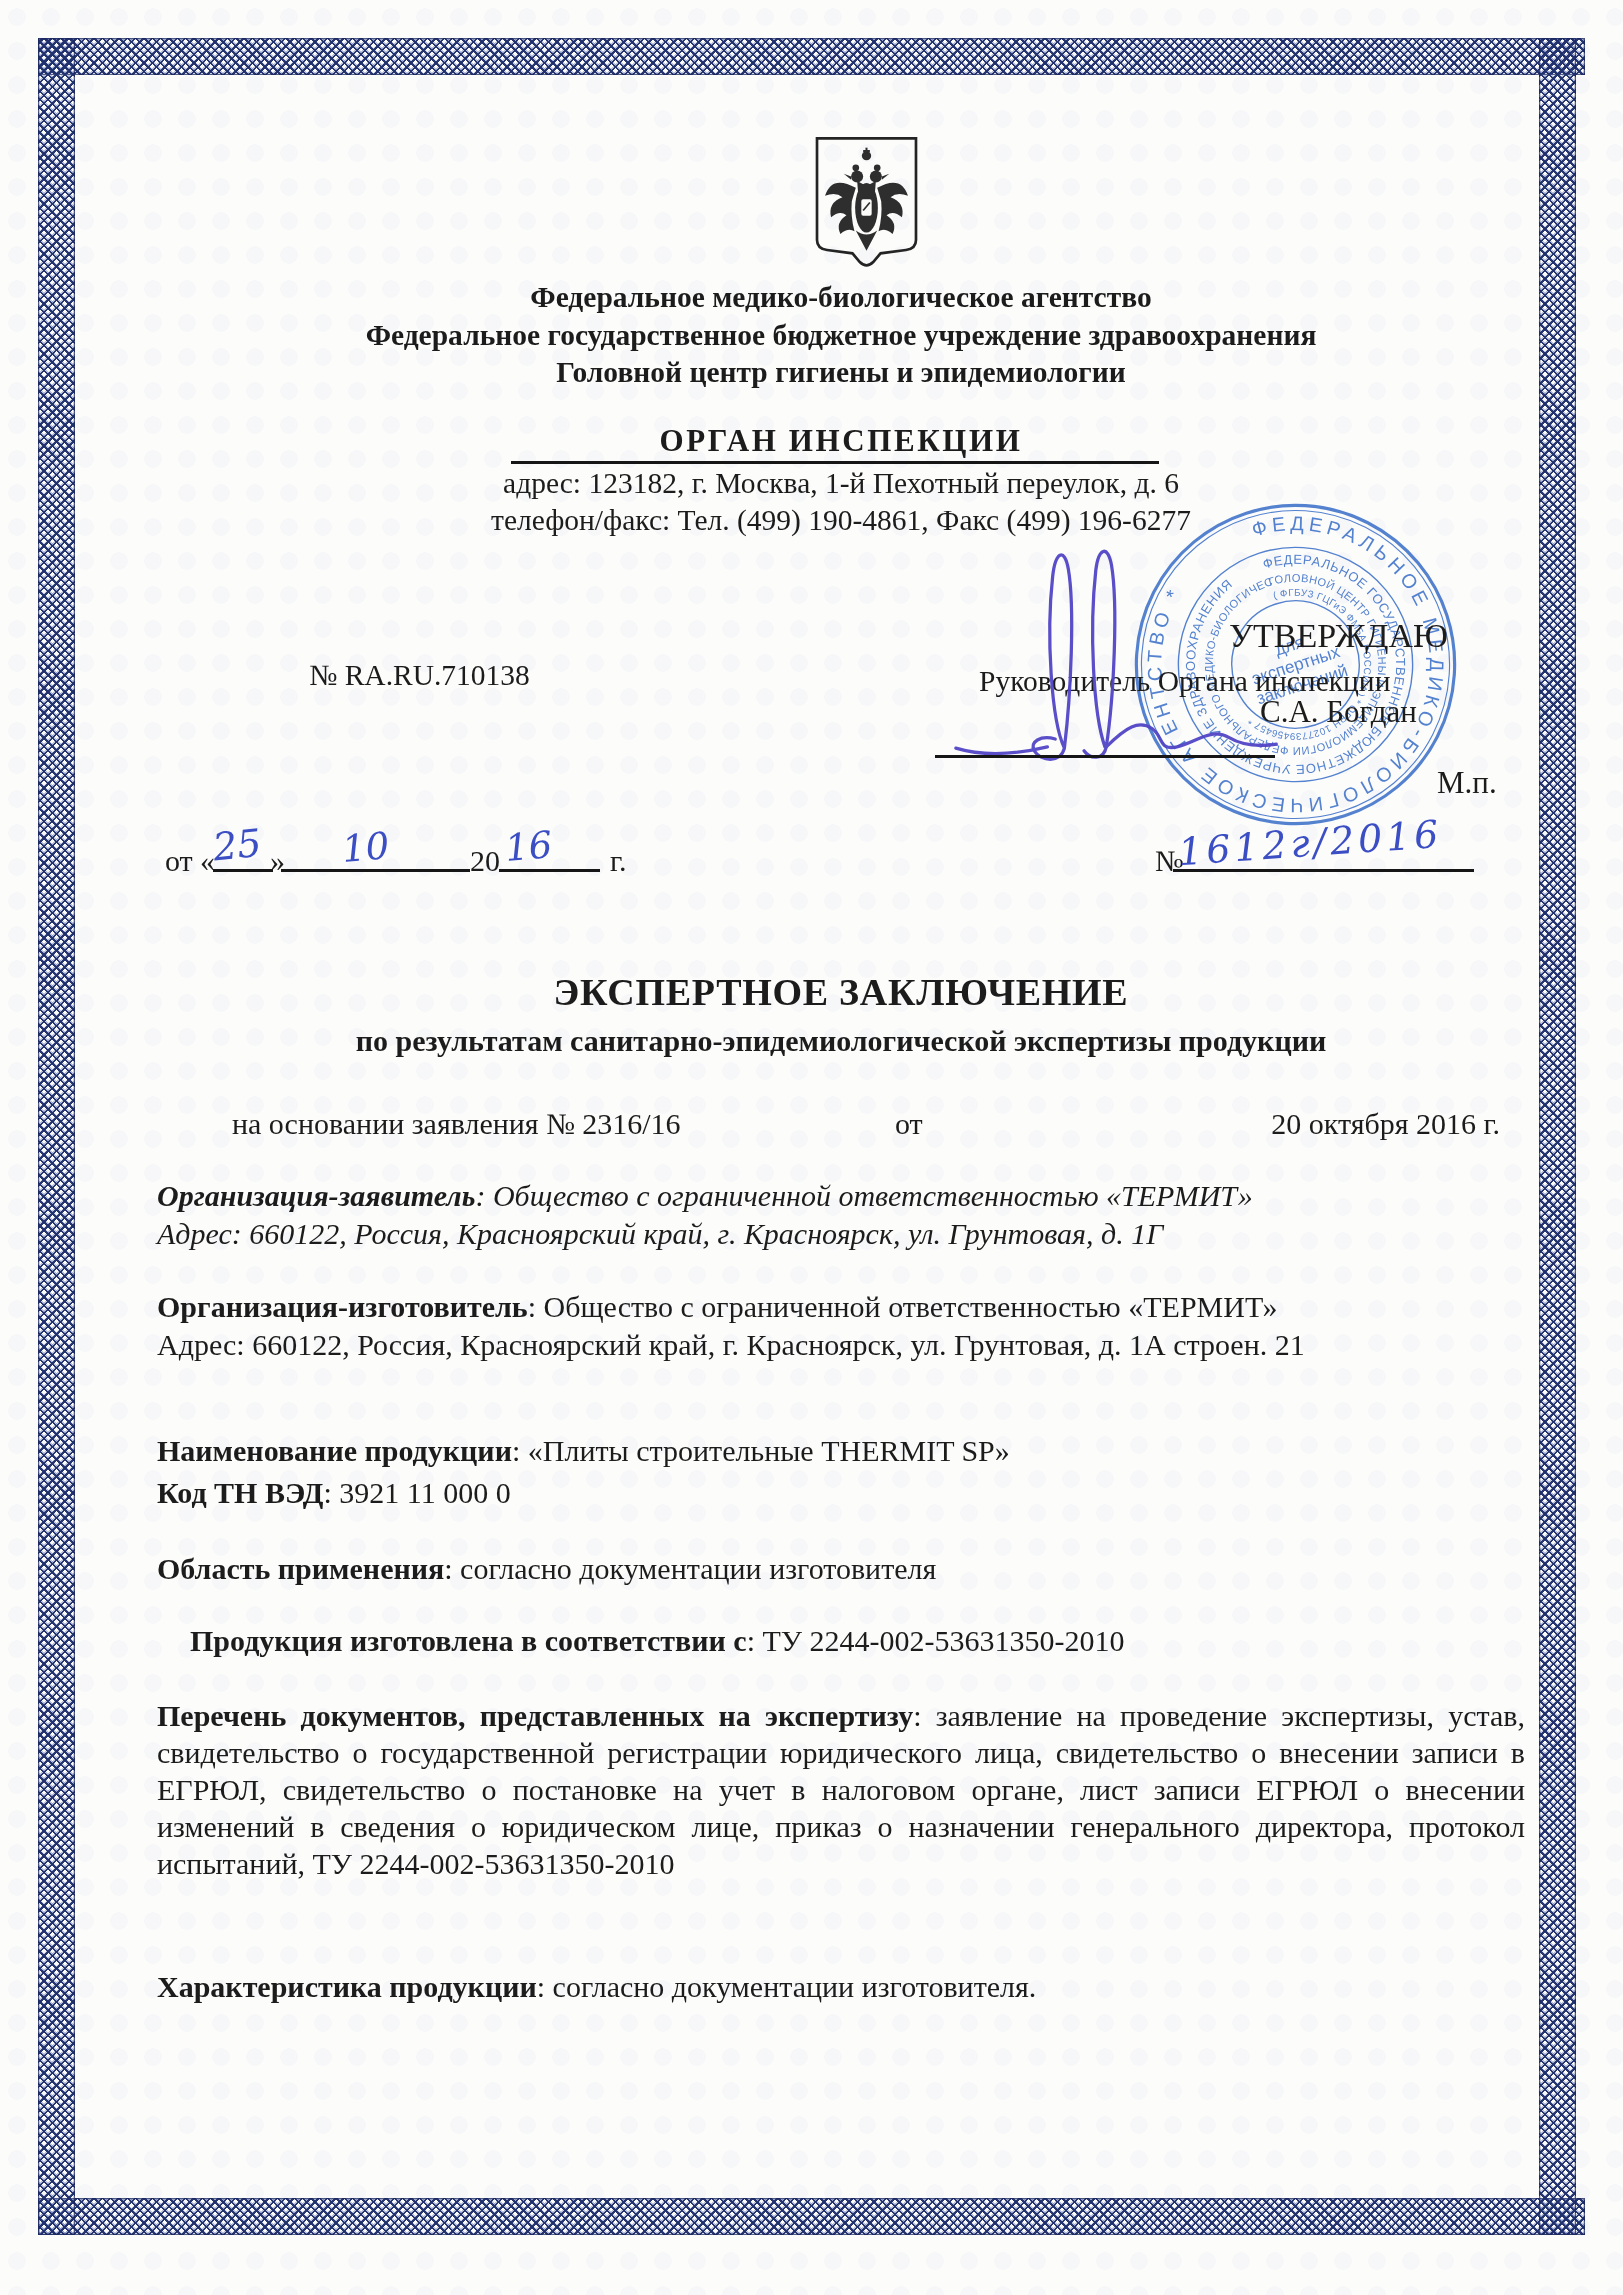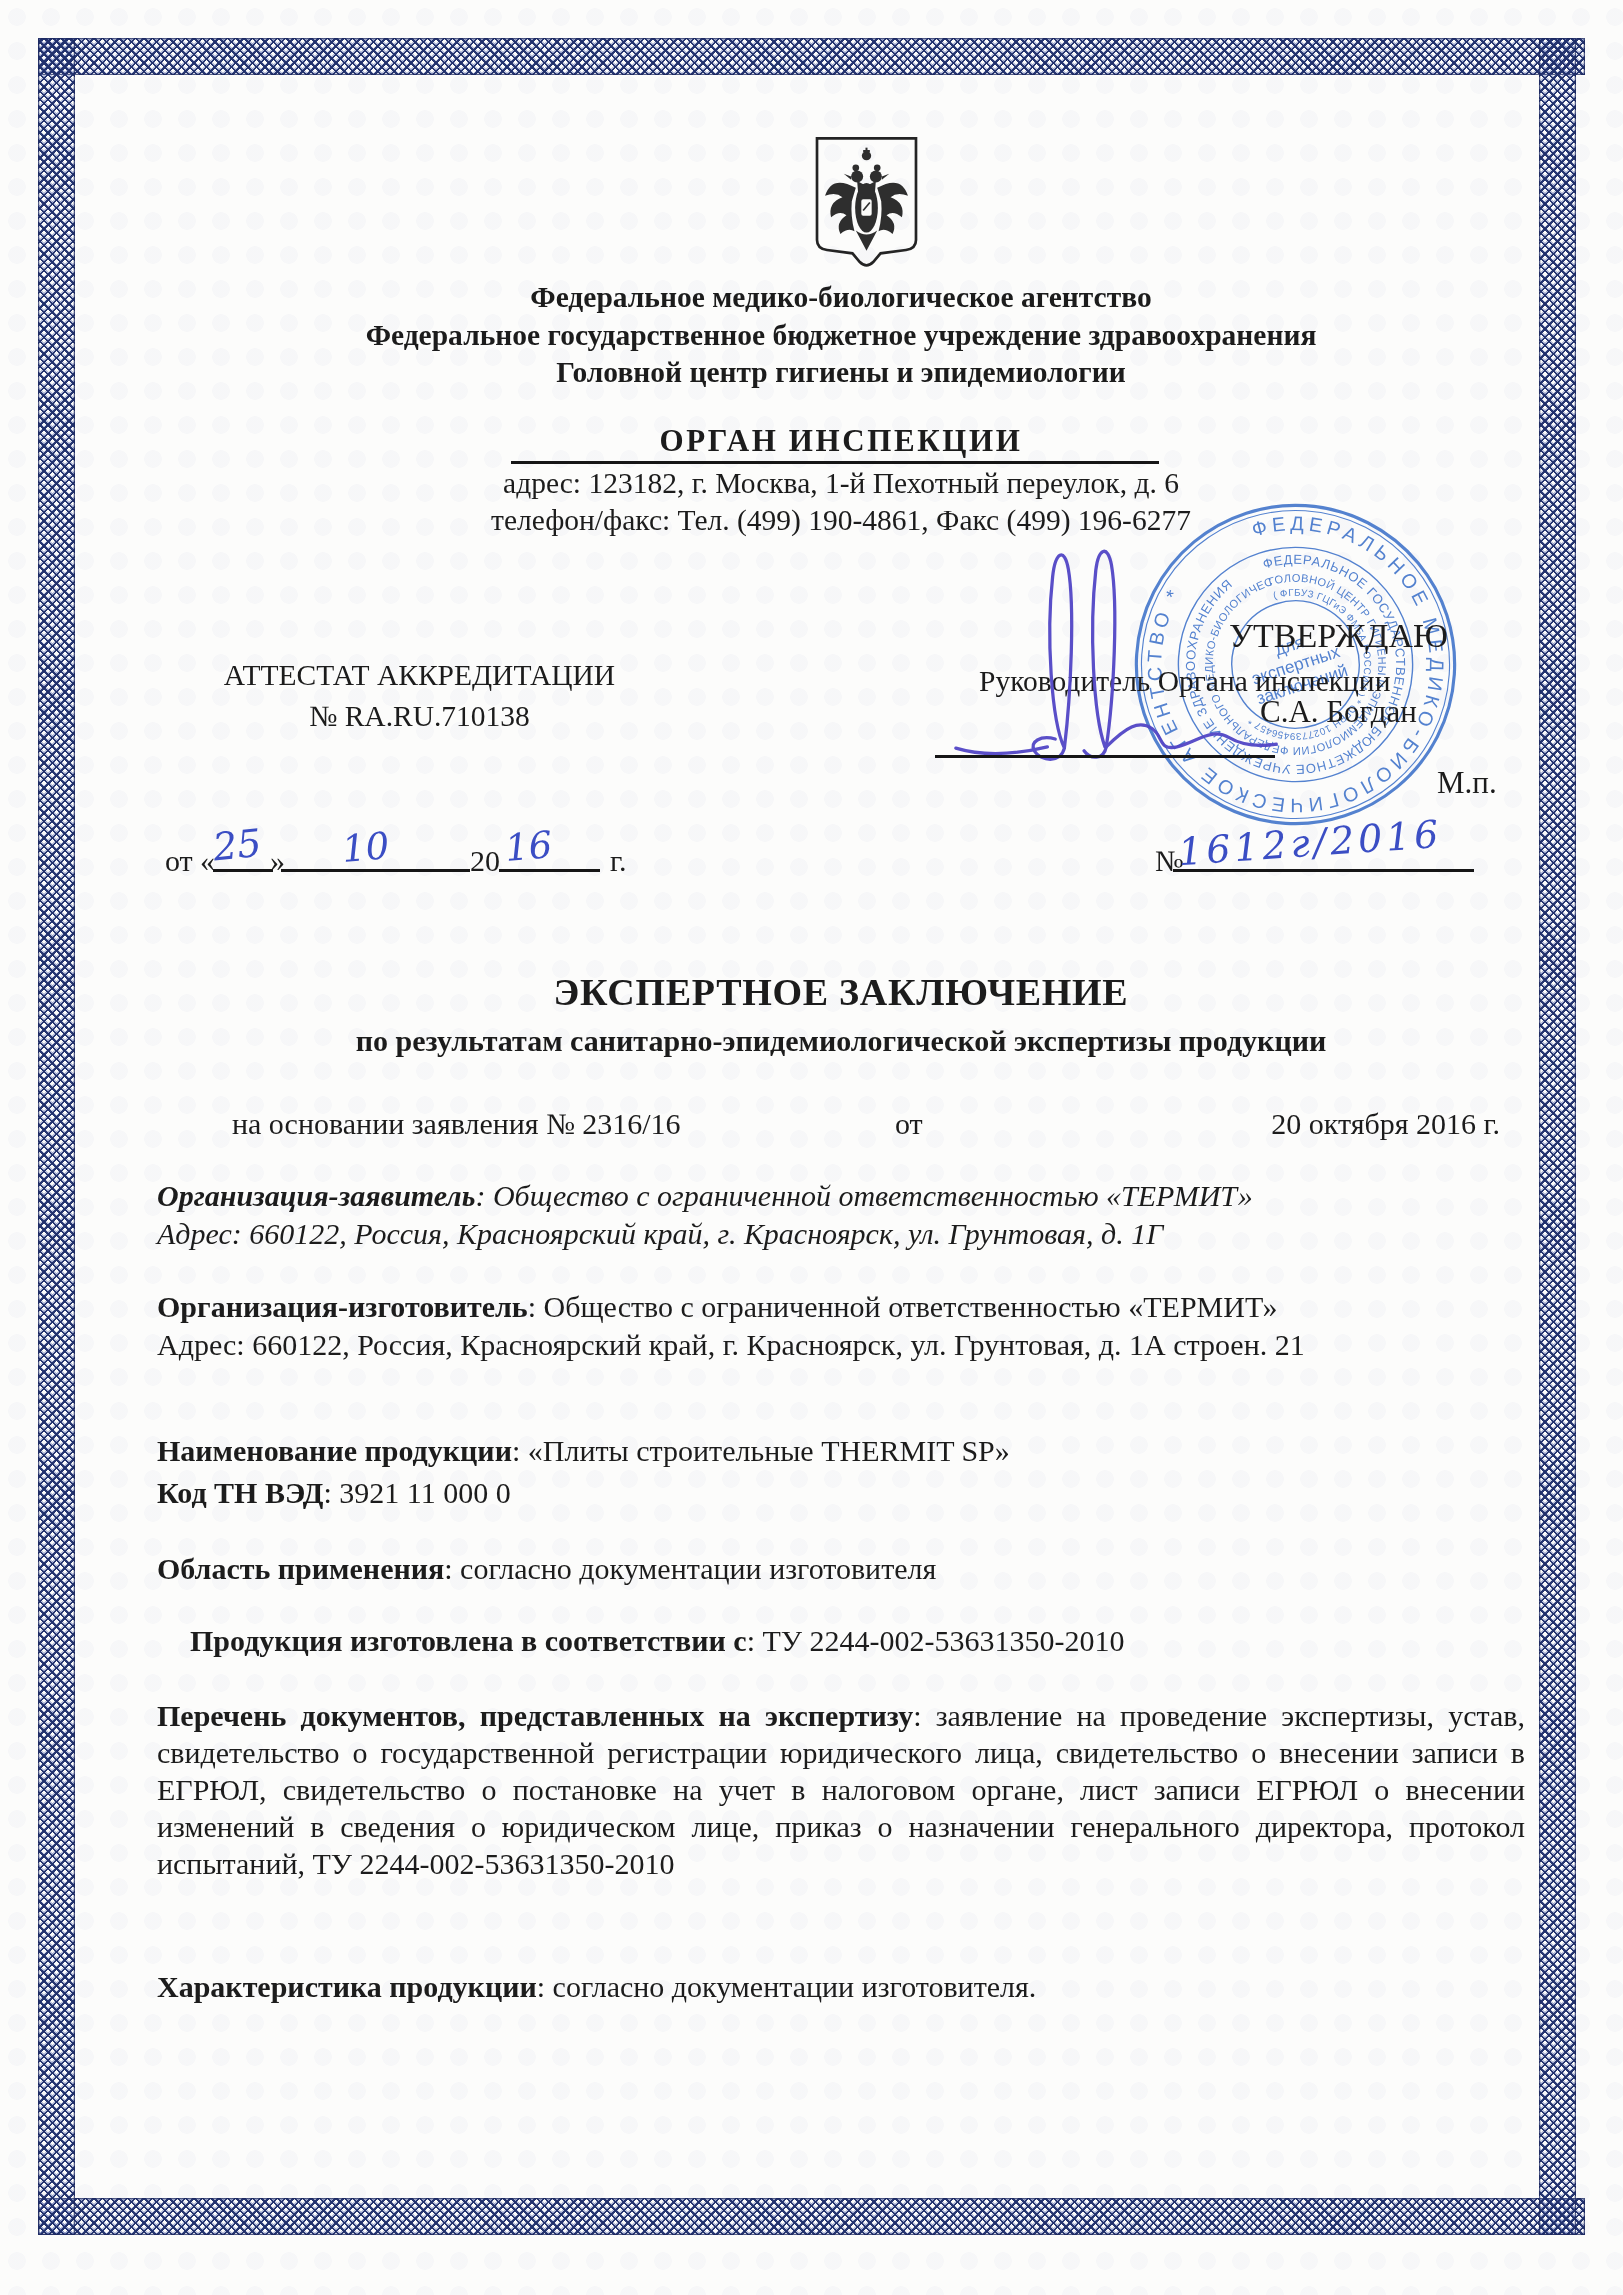--- a/index.html
+++ b/index.html
@@ -126,21 +126,20 @@
         <g text-anchor="middle" font-size="27">
           <text y="-22">для</text>
           <text y="10">экспертных</text>
           <text y="42">заключений</text>
         </g>
       </g>
     </svg>
   </div>
 
   <div class="abs attestat">
-    <div>АТТЕСТАТ АККРЕДИТАЦИИ</div>
     <div>№ RA.RU.710138</div>
   </div>
 
   <div class="abs" style="left:1198px; top:617px; width:281px; text-align:center; font-size:34px;">УТВЕРЖДАЮ</div>
   <div class="abs t45" style="left:979px; top:664px; white-space:nowrap;">Руководитель Органа инспекции</div>
 
   <div class="abs sig-svg">
     <svg viewBox="0 0 640 370" width="419" height="242">
       <g fill="none" stroke="#5246c6" stroke-width="5" stroke-linecap="round" opacity="0.95">
         <path d="M30 332 C70 344 120 342 170 330"></path>

